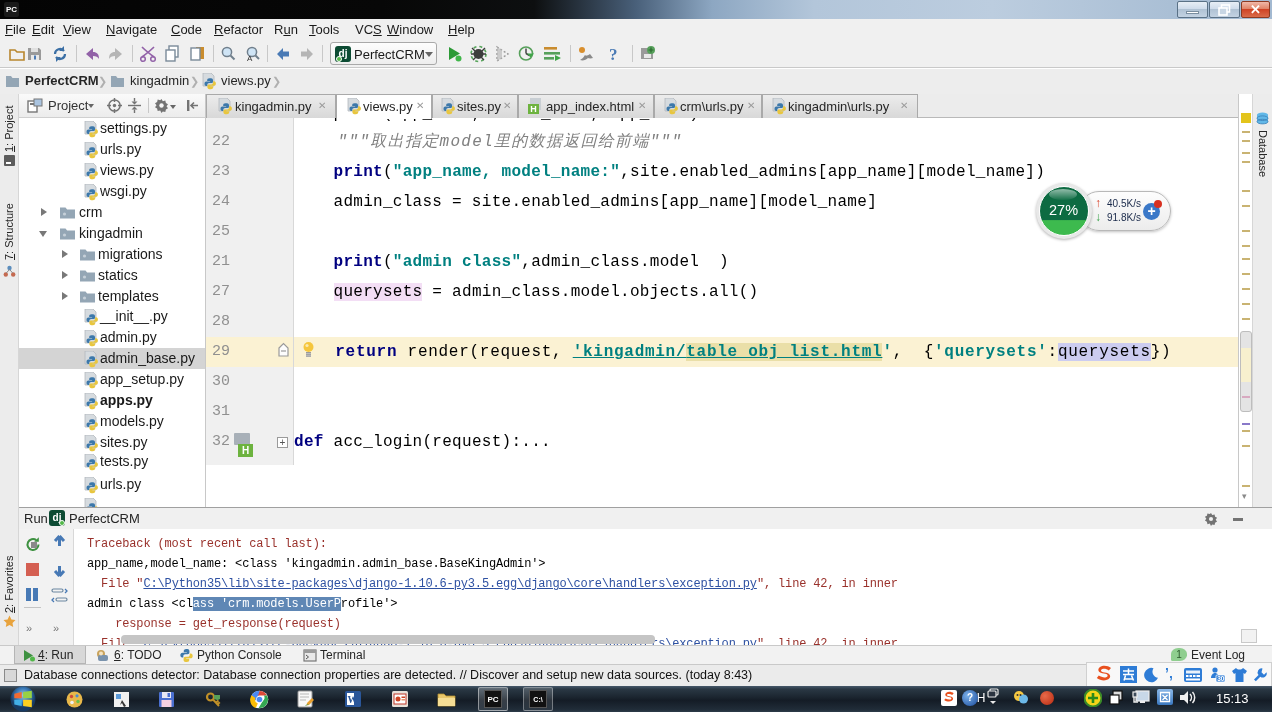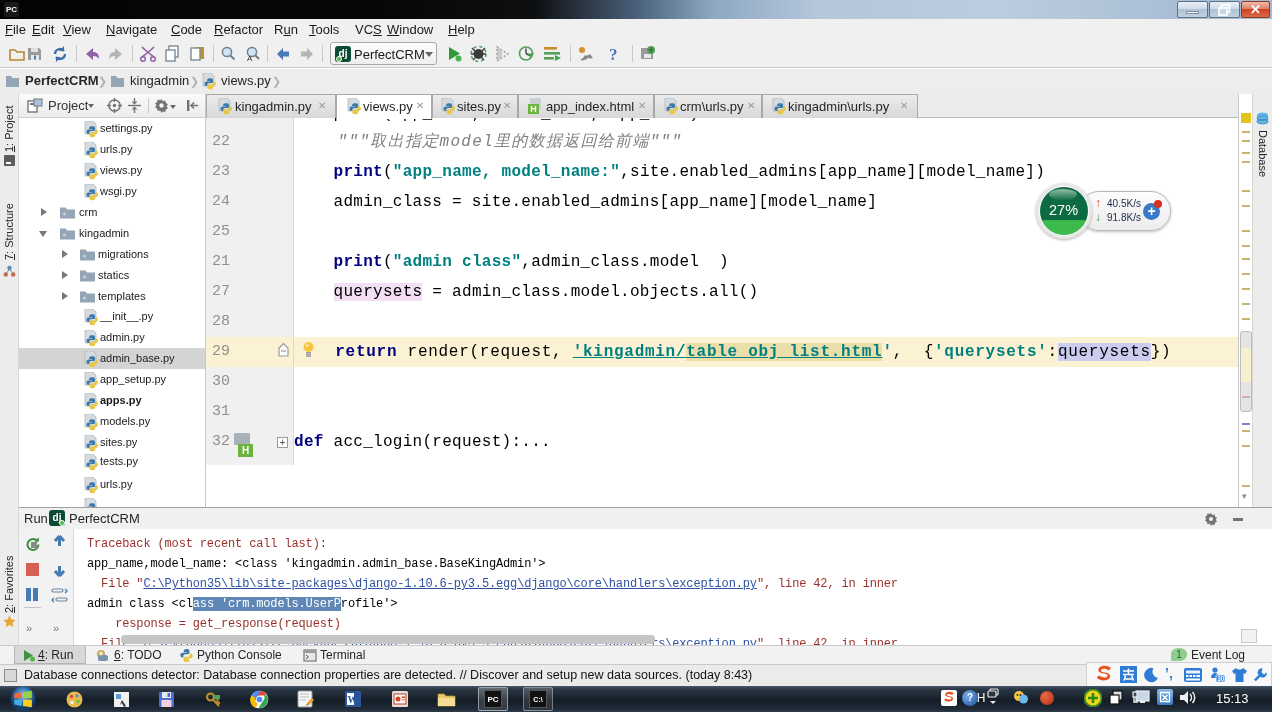--- a/index.html
+++ b/index.html
@@ -23,21 +23,21 @@
 #toolbar{left:0;top:39px;width:1272px;height:29px;background:#f0f0f0;border-bottom:1px solid #c9c9c9;}
 .tsep{position:absolute;top:6px;width:1px;height:17px;background:#c8c8c8;}
 
 #crumbs{left:0;top:69px;width:1272px;height:25px;background:#ededed;font-size:13px;color:#262626;}
 
 #lstripe{left:0;top:94px;width:19px;height:551px;background:#ececec;border-right:1px solid #d6d6d6;}
 .vtextU{position:absolute;transform:rotate(-90deg);transform-origin:0 0;font-size:11px;color:#262626;white-space:nowrap;}
 .vtextD{position:absolute;transform:rotate(90deg);transform-origin:0 0;font-size:11px;color:#262626;white-space:nowrap;}
 
 #pheader{left:19px;top:94px;width:187px;height:24px;background:linear-gradient(#fafafa,#ececec);border-bottom:1px solid #d0d0d0;border-right:1px solid #c8c8c8;font-size:13px;color:#333;}
-#ptree{left:19px;top:118px;width:187px;height:389px;background:#ffffff;border-right:1px solid #c8c8c8;font-size:11px;color:#1a1a1a;overflow:hidden;}
+#ptree{left:19px;top:118px;width:187px;height:389px;background:#ffffff;border-right:1px solid #c8c8c8;font-size:14px;color:#1a1a1a;overflow:hidden;}
 .trow{position:absolute;left:0;width:186px;height:21px;line-height:21px;white-space:nowrap;}
 .trow.sel{background:#d4d4d4;}
 .tarrow{position:absolute;top:6px;width:0;height:0;}
 .tarrow.right{border-left:6px solid #787878;border-top:4.5px solid transparent;border-bottom:4.5px solid transparent;}
 .tarrow.down{border-top:6px solid #787878;border-left:4.5px solid transparent;border-right:4.5px solid transparent;top:8px;}
 
 #tabbar{left:206px;top:94px;width:1046px;height:24px;background:#ececec;border-bottom:1px solid #b9b9b9;}
 .etab{position:absolute;top:0;height:24px;background:linear-gradient(#ececec,#d8d8d8);border:1px solid #a9a9a9;border-bottom:none;font-size:13px;color:#262626;}
 .etab.active{background:#ffffff;height:25px;z-index:3;}
 .etab .tx{position:absolute;top:4px;}

